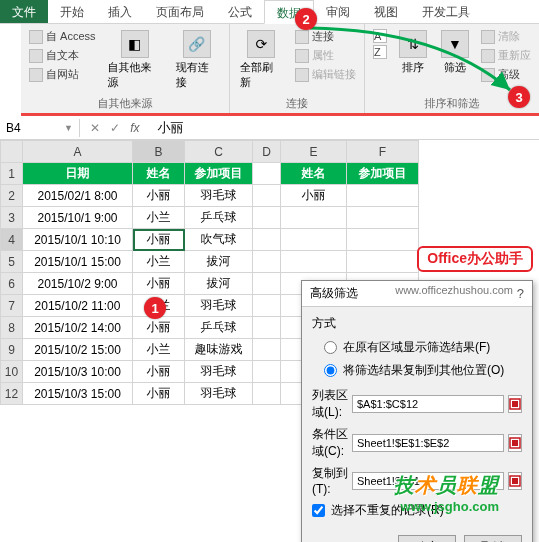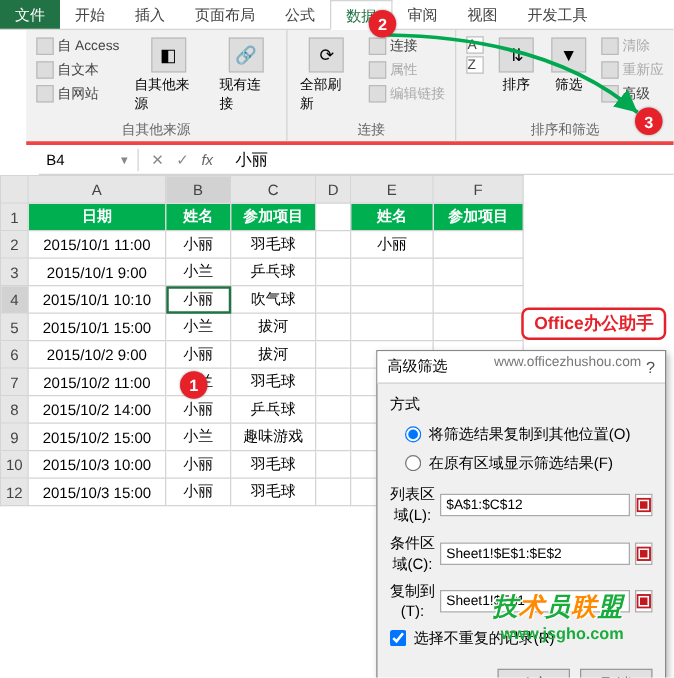--- a/index.html
+++ b/index.html
@@ -16,21 +16,21 @@
 .ribbon-group-content { flex: 1; display: flex; gap: 6px; }
 .ribbon-group-label { text-align: center; font-size: 11px; color: #666; padding-top: 2px; }
 .rb-col { display: flex; flex-direction: column; gap: 2px; justify-content: flex-start; }
 .rb-item { display: flex; align-items: center; gap: 3px; font-size: 11px; color: #444; cursor: pointer; padding: 1px 2px; white-space: nowrap; }
 .rb-item.disabled { color: #aaa; }
 .rb-big { display: flex; flex-direction: column; align-items: center; gap: 2px; font-size: 11px; padding: 2px 4px; cursor: pointer; }
 .rb-icon-lg { width: 28px; height: 28px; background: #ddd; border: 1px solid #bbb; display: flex; align-items: center; justify-content: center; font-size: 14px; }
 .rb-icon-sm { width: 14px; height: 14px; background: #ddd; border: 1px solid #bbb; display: inline-block; }
 
 
-.formula-bar { display: flex; align-items: center; border-bottom: 1px solid #d4d4d4; height: 24px; background: #fff; margin-left: 31px; }
+.formula-bar { display: flex; align-items: center; border-bottom: 1px solid #d4d4d4; height: 24px; background: #fff; }
 .name-box { width: 80px; border-right: 1px solid #d4d4d4; padding: 2px 6px; display: flex; align-items: center; justify-content: space-between; }
 .name-box .dd { color: #888; font-size: 9px; }
 .fb-btns { display: flex; gap: 10px; padding: 0 10px; color: #888; }
 .fx { font-style: italic; color: #666; }
 .fb-input { flex: 1; padding: 2px 8px; font-size: 13px; }
 
 
 .sheet-wrap { position: relative; }
 .sheet { border-collapse: collapse; table-layout: fixed; }
 .sheet th, .sheet td { border: 1px solid #d4d4d4; font-size: 12px; text-align: center; height: 22px; overflow: hidden; white-space: nowrap; }
@@ -44,21 +44,21 @@
 .active-cell { outline: 2px solid #217346; outline-offset: -2px; }
 
 
 .dialog { position: absolute; right: 6px; top: 280px; width: 232px; background: #f0f0f0; border: 1px solid #888; box-shadow: 2px 2px 6px rgba(0,0,0,0.3); font-size: 12px; }
 .dlg-title { background: #fff; border-bottom: 1px solid #ccc; padding: 4px 8px; display: flex; justify-content: space-between; align-items: center; }
 .dlg-body { padding: 8px 10px; }
 .dlg-section-label { margin-bottom: 4px; }
 .dlg-radio { display: flex; align-items: center; gap: 6px; padding: 3px 0 3px 12px; }
 .dlg-radio input { margin: 0; }
 .dlg-row { display: flex; align-items: center; gap: 4px; margin: 5px 0; }
-.dlg-row label { width: 72px; text-align: center; }
+.dlg-row label { width: 72px; }
 .dlg-row input[type=text] { flex: 1; border: 1px solid #aaa; padding: 2px 4px; font-size: 11px; background: #fff; }
 .dlg-ref-btn { width: 18px; height: 18px; background: #fff; border: 1px solid #aaa; display: flex; align-items: center; justify-content: center; cursor: pointer; }
 .dlg-ref-btn svg { width: 12px; height: 12px; }
 .dlg-check { display: flex; align-items: center; gap: 6px; margin-top: 6px; }
 .dlg-btns { display: flex; justify-content: flex-end; gap: 8px; padding: 8px 10px; }
 .dlg-btn { padding: 3px 16px; border: 1px solid #999; background: #e1e1e1; cursor: pointer; font-size: 12px; }
 
 
 .badge { position: absolute; width: 22px; height: 22px; border-radius: 50%; background: #e62129; color: #fff; display: flex; align-items: center; justify-content: center; font-size: 13px; font-weight: bold; box-shadow: 0 0 2px rgba(0,0,0,.4); z-index: 50; }
 
@@ -221,21 +221,21 @@
     <th class="rowh">1</th>
     <td class="hdr-cell">日期</td>
     <td class="hdr-cell">姓名</td>
     <td class="hdr-cell">参加项目</td>
     <td class="data-cell"></td>
     <td class="hdr-cell">姓名</td>
     <td class="hdr-cell">参加项目</td>
   </tr>
   <tr>
     <th class="rowh">2</th>
-    <td class="data-cell">2015/10/1 11:00</td>
+    <td class="data-cell">2015/02/1 8:00</td>
     <td class="data-cell">小丽</td>
     <td class="data-cell">羽毛球</td>
     <td class="data-cell"></td>
     <td class="data-cell">小丽</td>
     <td class="data-cell"></td>
   </tr>
   <tr>
     <th class="rowh">3</th>
     <td class="data-cell">2015/10/1 9:00</td>
     <td class="data-cell">小兰</td>
@@ -321,26 +321,26 @@
 </div>
 
 <div class="dialog">
   <div class="dlg-title">
     <span>高级筛选</span>
     <span class="qmark">?</span>
   </div>
   <div class="dlg-body">
     <div class="dlg-section-label">方式</div>
     <label class="dlg-radio">
+      <input type="radio" name="mode" style="">
+      <span>在原有区域显示筛选结果(F)</span>
+    </label>
+    <label class="dlg-radio">
       <input type="radio" name="mode" checked="" style="">
       <span>将筛选结果复制到其他位置(O)</span>
-    </label>
-    <label class="dlg-radio">
-      <input type="radio" name="mode" style="">
-      <span>在原有区域显示筛选结果(F)</span>
     </label>
     <div class="dlg-row">
       <label>列表区域(L):</label>
       <input type="text" value="$A$1:$C$12" style="">
       <div class="dlg-ref-btn">
           <svg viewBox="0 0 12 12">
             <rect x="1" y="1" width="10" height="10" fill="none" stroke="#c4181f" stroke-width="1.5"></rect>
             <rect x="3" y="3" width="6" height="6" fill="#c4181f"></rect>
           </svg>
         </div>

